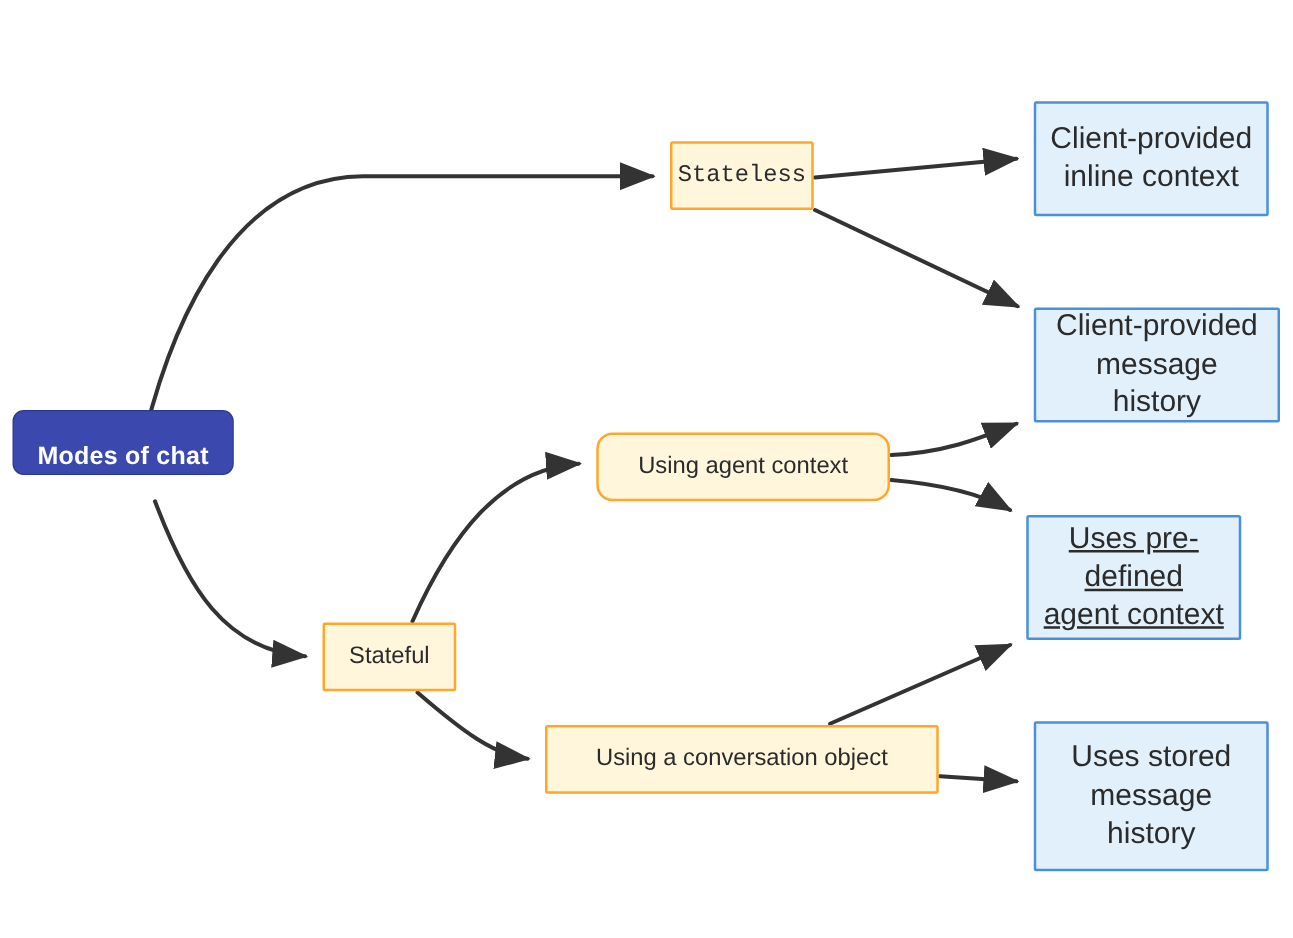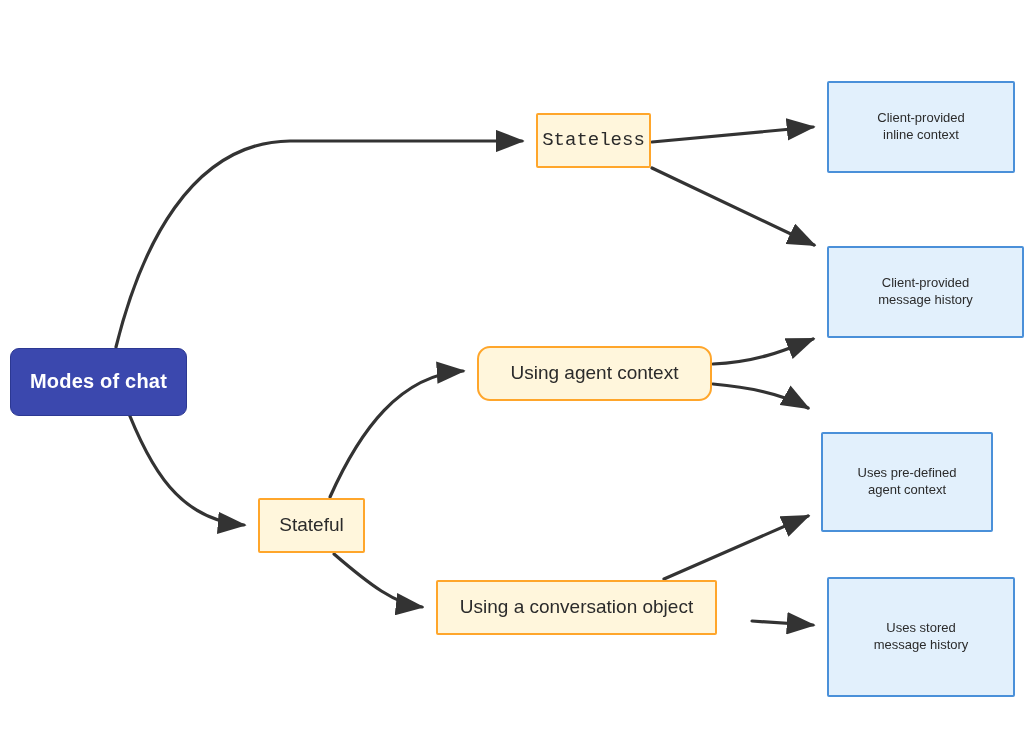--- a/index.html
+++ b/index.html
@@ -48,21 +48,21 @@
     border: 2px solid #ffa62b;
     border-radius: 2px;
     color: #2b2b2b;
     font-size: 19px;
   }
   .node-leaf {
     background: #e2f0fc;
     border: 2px solid #4a90d9;
     border-radius: 2px;
     color: #2b2b2b;
-    font-size: 13px;
+    font-size: 24px;
   }
   .node-label {
     display: block;
     padding: 0 10px;
     white-space: pre-line;
   }
 </style>
 </head>
 <body>
 
@@ -82,44 +82,44 @@
         <path d="M 330,497 C 360,430 400,375 463,371"></path>
         <path d="M 334,554 C 370,585 395,604 422,607"></path>
         <path d="M 713,364 C 760,362 790,348 813,339"></path>
         <path d="M 713,384 C 760,388 790,398 808,408"></path>
         <path d="M 664,579 L 808,516"></path>
         <path d="M 752,621 L 813,625"></path>
       </g>
   </svg>
 
   <div id="node-layer">
-      <div class="node node-root" style="left: 10px; top: 348px; width: 177px; height: 68px;">
+      <div class="node node-root" style="left: 10px; top: 328px; width: 177px; height: 52px; align-items: flex-end;">
         <span class="node-label">Modes of chat</span>
       </div>
       <div class="node node-branch" style="left: 536px; top: 113px; width: 115px; height: 55px; font-family: Liberation Mono, monospace;">
         <span class="node-label">Stateless</span>
       </div>
       <div class="node node-branch" style="left: 258px; top: 498px; width: 107px; height: 55px;">
         <span class="node-label">Stateful</span>
       </div>
       <div class="node node-branch" style="left: 477px; top: 346px; width: 235px; height: 55px; border-radius: 13px;">
         <span class="node-label">Using agent context</span>
       </div>
-      <div class="node node-branch" style="left: 436px; top: 580px; width: 281px; height: 55px;">
+      <div class="node node-branch" style="left: 436px; top: 580px; width: 315px; height: 55px;">
         <span class="node-label">Using a conversation object</span>
       </div>
       <div class="node node-leaf" style="left: 827px; top: 81px; width: 188px; height: 92px;">
         <span class="node-label">Client-provided
 inline context</span>
       </div>
       <div class="node node-leaf" style="left: 827px; top: 246px; width: 197px; height: 92px;">
         <span class="node-label">Client-provided
 message history</span>
       </div>
-      <div class="node node-leaf" style="left: 821px; top: 432px; width: 172px; height: 100px;">
+      <div class="node node-leaf" style="left: 821px; top: 412px; width: 172px; height: 100px; text-decoration: underline;">
         <span class="node-label">Uses pre-defined
 agent context</span>
       </div>
       <div class="node node-leaf" style="left: 827px; top: 577px; width: 188px; height: 120px;">
         <span class="node-label">Uses stored
 message history</span>
       </div>
     </div>
 
 </div>

